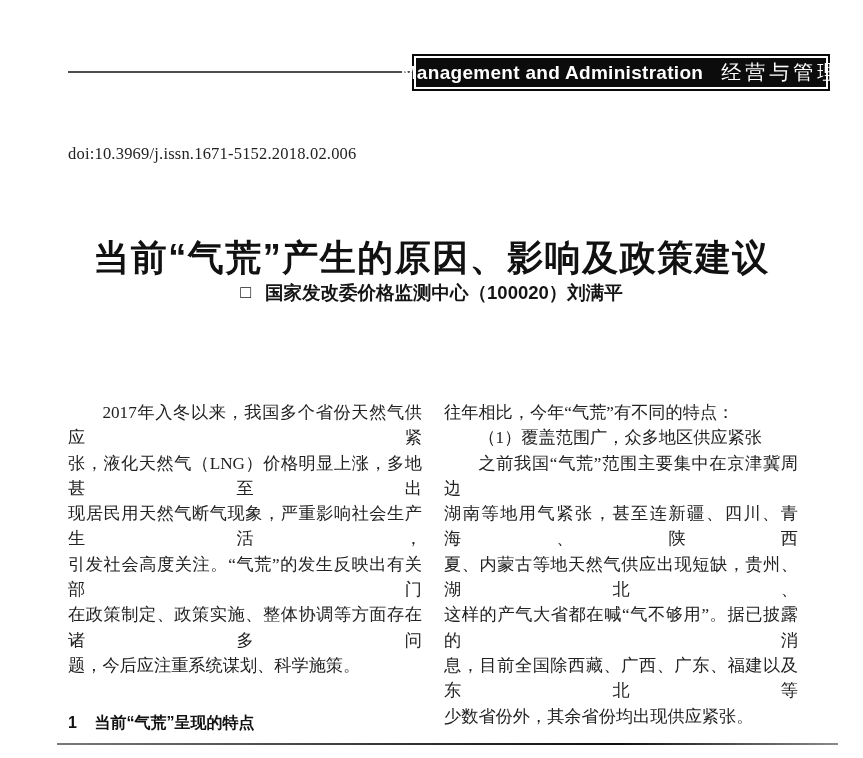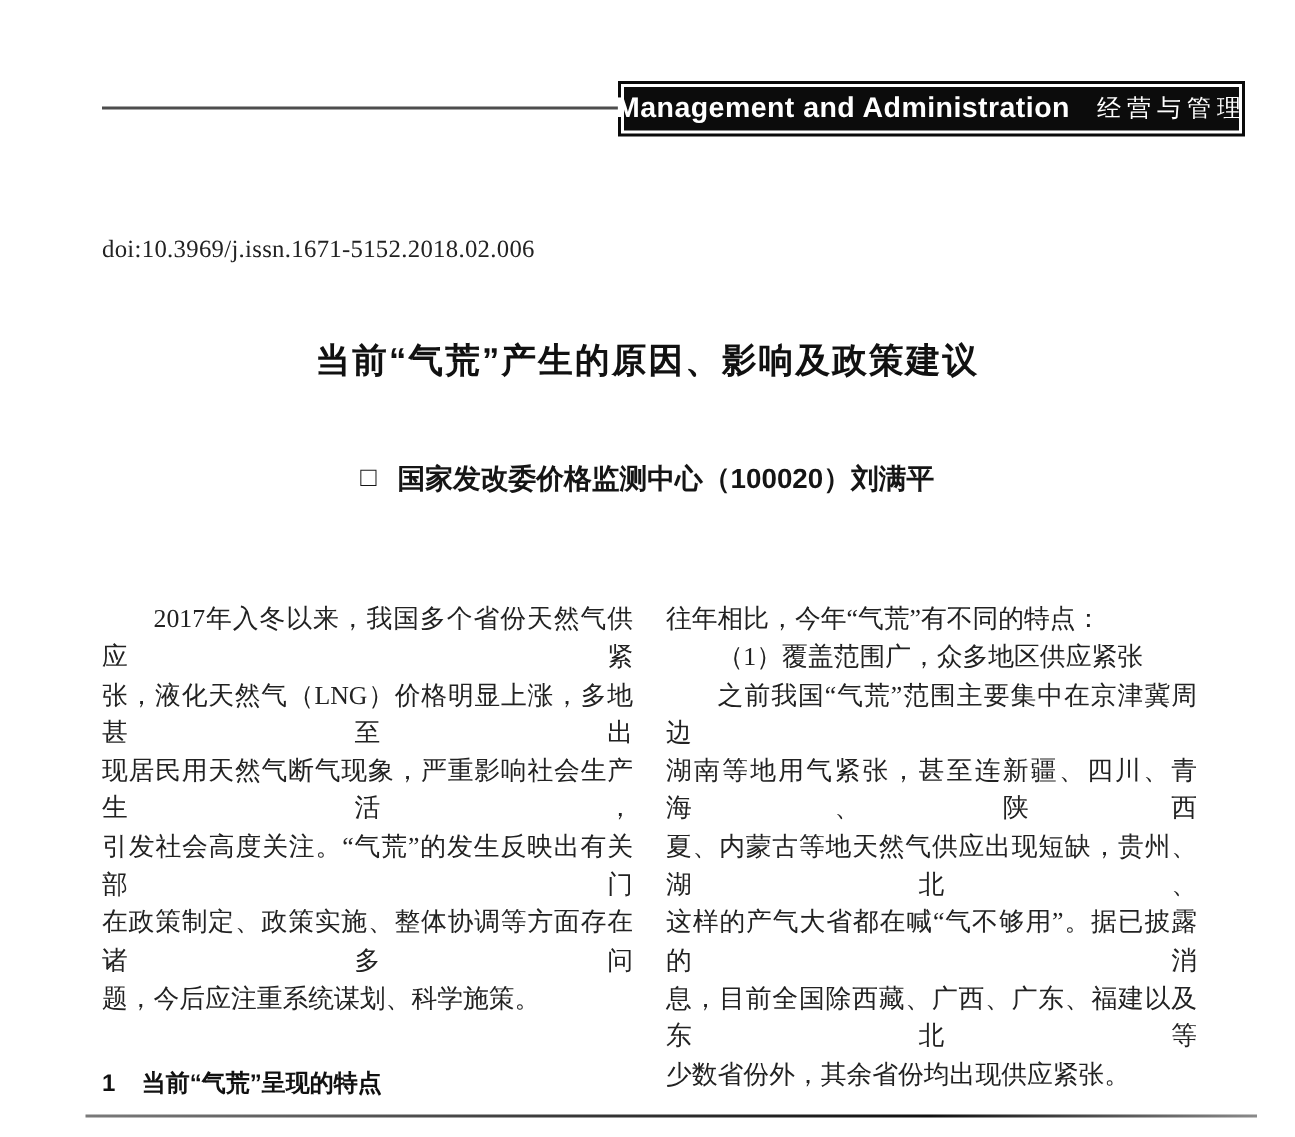--- a/index.html
+++ b/index.html
@@ -51,53 +51,53 @@
     color: #ffffff;
     font-family: "Liberation Sans", sans-serif;
     font-weight: bold;
     font-size: 19px;
     letter-spacing: 0.3px;
     white-space: nowrap;
   }
   .header-zh {
     color: #ffffff;
     font-family: "Liberation Sans", sans-serif;
-    font-size: 16px;
+    font-size: 20px;
     letter-spacing: 4px;
     margin-left: 18px;
     white-space: nowrap;
   }
 
   .doi {
     position: absolute;
     left: 68px;
-    top: 156px;
+    top: 144px;
     font-size: 16.5px;
     letter-spacing: 0.2px;
     color: #222222;
   }
 
   .article-title {
     position: absolute;
     left: 0;
     top: 210px;
     width: 100%;
     text-align: center;
     font-family: "Liberation Sans", sans-serif;
     font-weight: bold;
-    font-size: 23px;
+    font-size: 36px;
     letter-spacing: 1.5px;
     color: #111111;
     white-space: nowrap;
   }
 
   .byline {
     position: absolute;
     left: 0;
-    top: 306px;
+    top: 280px;
     width: 100%;
     text-align: center;
     font-family: "Liberation Sans", sans-serif;
     font-weight: 600;
     font-size: 18.5px;
     color: #151515;
     white-space: nowrap;
   }
   .byline-marker {
     display: inline-block;

